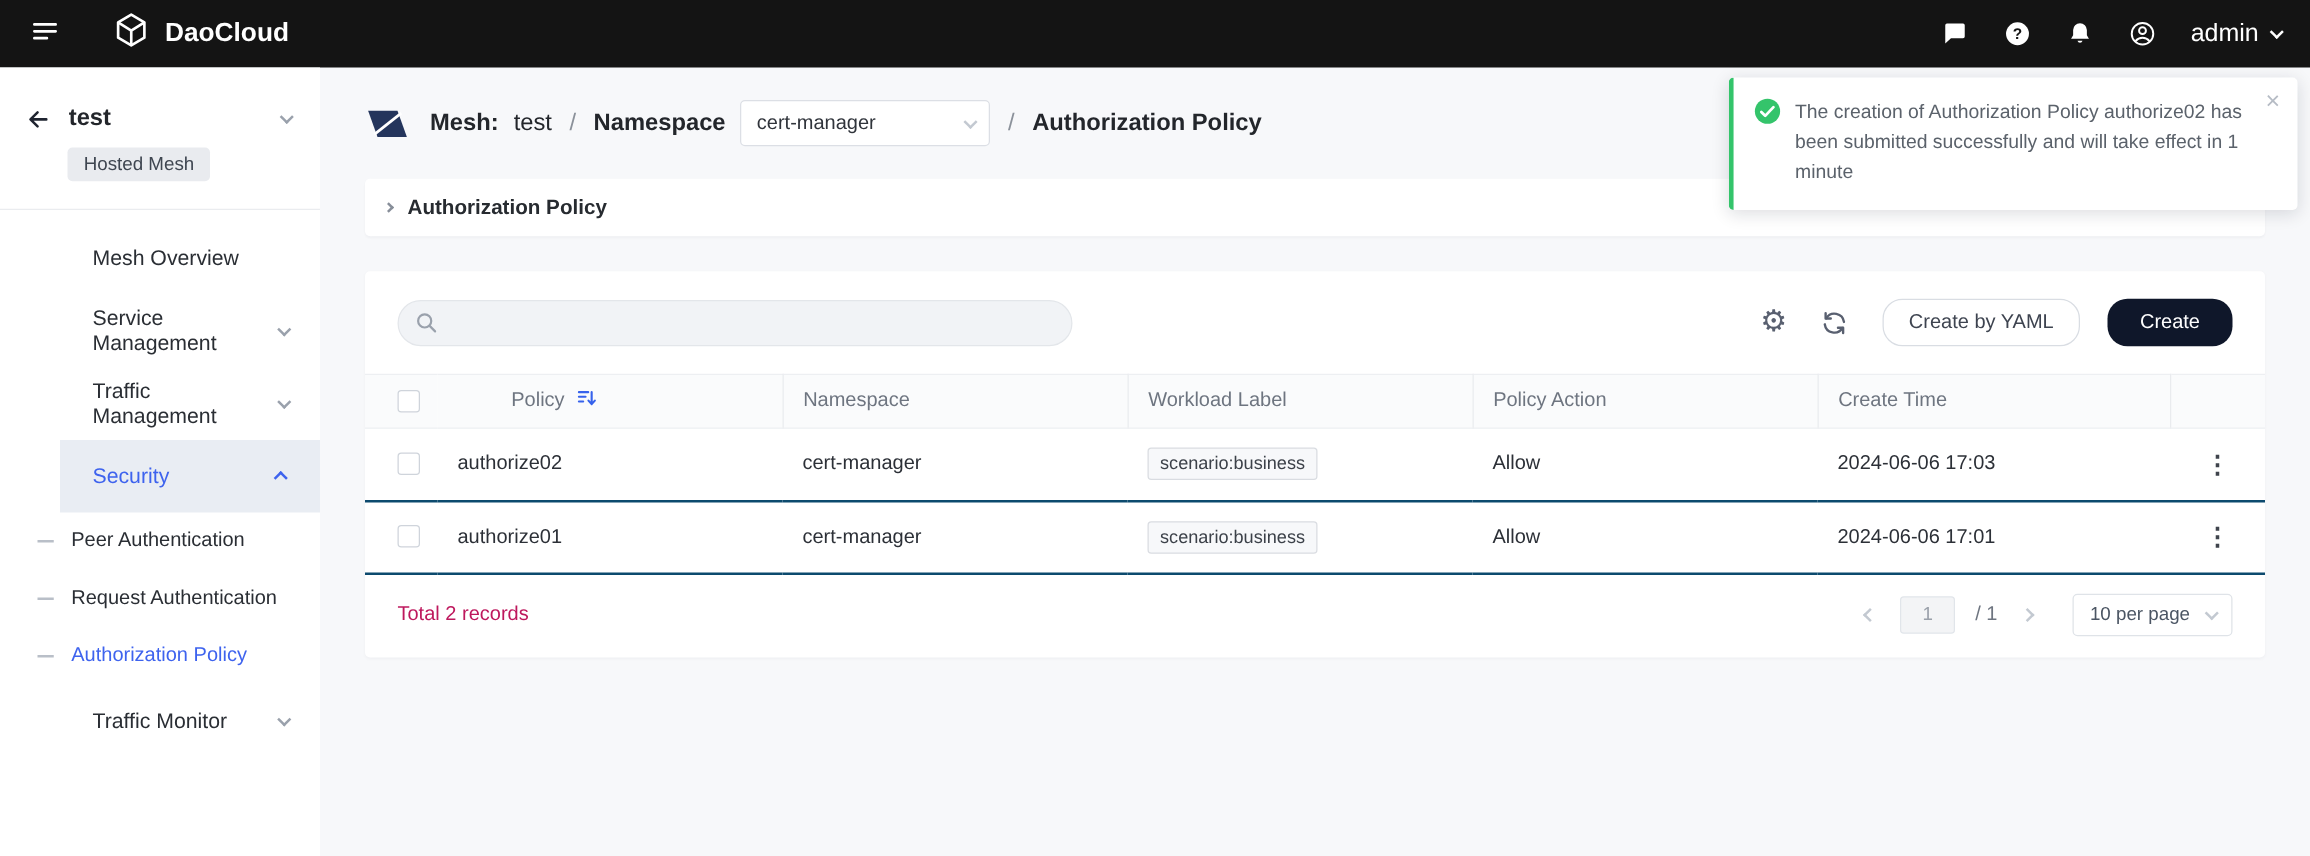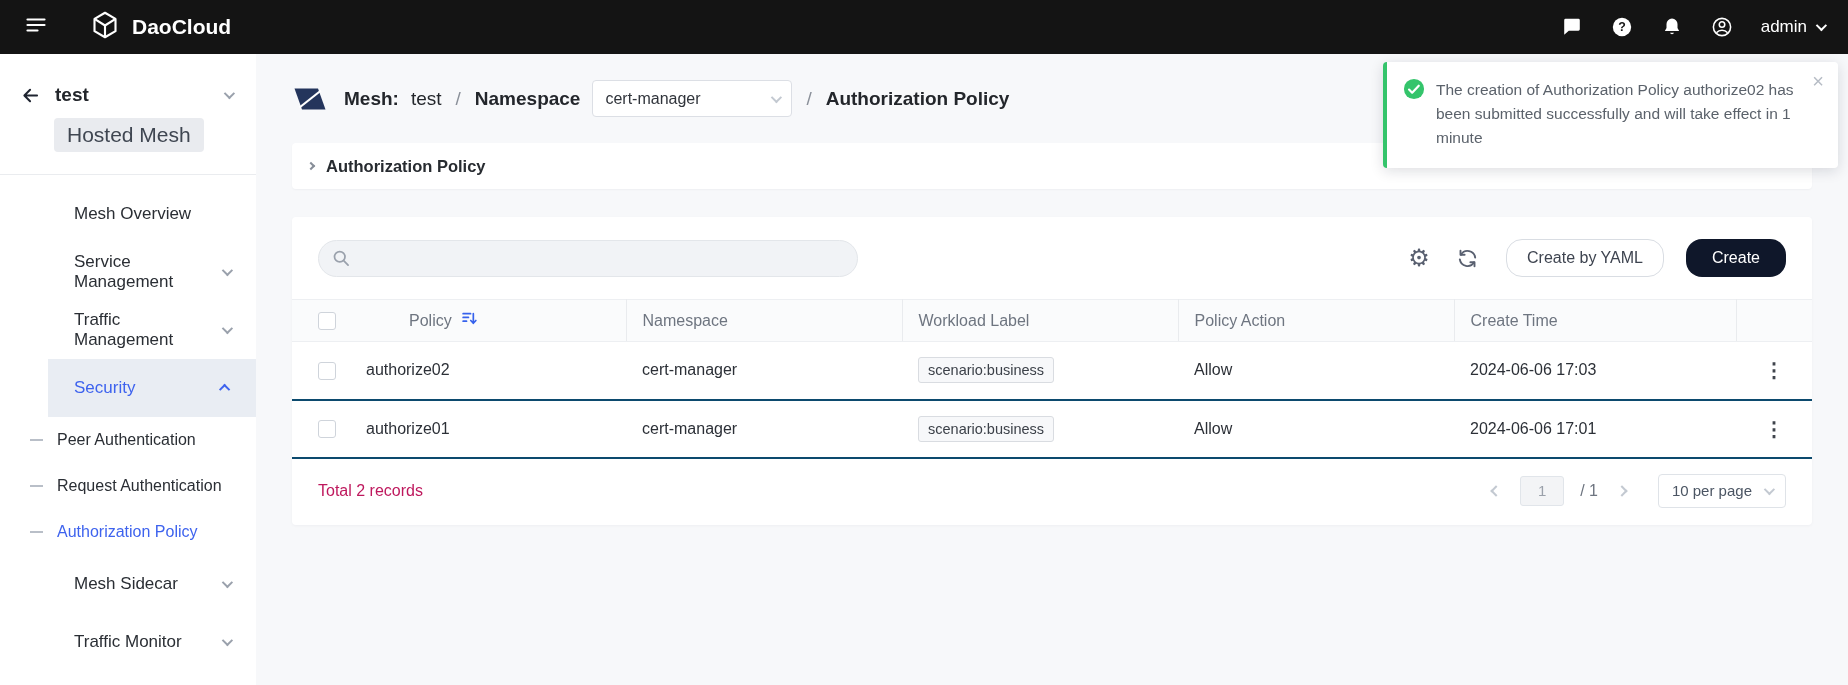--- a/index.html
+++ b/index.html
@@ -9,39 +9,39 @@
     background:#f7f8fa;
     overflow:hidden;
     color:#2a2e34;
   }
   
   .topbar { height:54px; background:#141414; display:flex; align-items:center; padding:0 24px; color:#fff; }
   .menu-toggle { margin-right:42px; display:flex; align-items:center; cursor:pointer; }
   .brand { display:flex; align-items:center; gap:12px; font-size:21px; font-weight:bold; cursor:pointer; }
   .top-icons { margin-left:auto; display:flex; align-items:center; gap:28px; }
   .top-icons .tico { width:22px; height:22px; display:flex; align-items:center; justify-content:center; cursor:pointer; }
-  .user { display:flex; align-items:center; gap:9px; font-size:17px; cursor:pointer;text-align:right; }
+  .user { display:flex; align-items:center; gap:9px; font-size:20px; cursor:pointer;text-align:right; }
   
   .chev { display:inline-block; width:8px; height:8px; border-style:solid; border-color:#9aa1ac; border-width:0 2px 2px 0; }
   .chev.down  { transform:rotate(45deg)  translateY(-2px); }
   .chev.up    { transform:rotate(-135deg) translateY(-2px); }
   .chev.right { transform:rotate(-45deg); }
   .chev.left  { transform:rotate(135deg); }
   .chev.blue  { border-color:#3e63ee; }
   .chev.white { border-color:#ffffff; }
   .chev.light { border-color:#c3c9d1; }
   .chev.xs { width:6px; height:6px; border-width:0 2px 2px 0; border-color:#878e99; }
   
   .layout { display:flex; height:631px; }
   
   .sidebar { width:256px; flex:none; background:#fff; }
   .mesh-head { display:flex; align-items:center; gap:14px; padding:30px 24px 0 20px; }
   .back { display:flex; align-items:center; cursor:pointer; }
   .mesh-name { font-size:19px; font-weight:bold; color:#23262b; flex:1; cursor:pointer; }
-  .badge { display:inline-block; margin:12px 0 0 54px; background:#e9ebef; color:#3f4651; font-size:21px; padding:5px 13px; border-radius:4px; }
+  .badge { display:inline-block; margin:12px 0 0 54px; background:#e9ebef; color:#3f4651; font-size:15px; padding:5px 13px; border-radius:4px; }
   .side-divider { border-top:1px solid #eaecef; margin:22px 0 10px; }
   .nav-item { height:58px; display:flex; align-items:center; padding:0 26px; font-size:17px; color:#2a2e34; cursor:pointer;margin-left:48px; }
   .nav-item .label { flex:1; }
   .nav-item.active { background:#e9edf3; color:#3e63ee; }
   .sub-item { height:46px; display:flex; align-items:center; padding-left:30px; gap:14px; font-size:16px; color:#2a2e34; cursor:pointer; }
   .dash { width:13px; height:2px; background:#b9bfc8; flex:none; }
   .sub-item.active { color:#3e63ee; }
   
   .main { flex:1; min-width:0; padding:26px 36px 0 36px; position:relative; }
   .breadcrumb-row { display:flex; align-items:center; gap:12px; font-size:19px; color:#23262b; }
@@ -173,24 +173,20 @@
         <span class="dash"></span>
         <span>Peer Authentication</span>
       </div>
       <div class="sub-item">
         <span class="dash"></span>
         <span>Request Authentication</span>
       </div>
       <div class="sub-item active">
         <span class="dash"></span>
         <span>Authorization Policy</span>
-      </div>
-      <div class="nav-item">
-        <span class="label">Mesh Sidecar</span>
-        <span class="chev down"></span>
       </div>
       <div class="nav-item">
         <span class="label">Traffic Monitor</span>
         <span class="chev down"></span>
       </div>
     </nav>
   </aside>
 
   <main class="main">
     <div class="breadcrumb-row">

